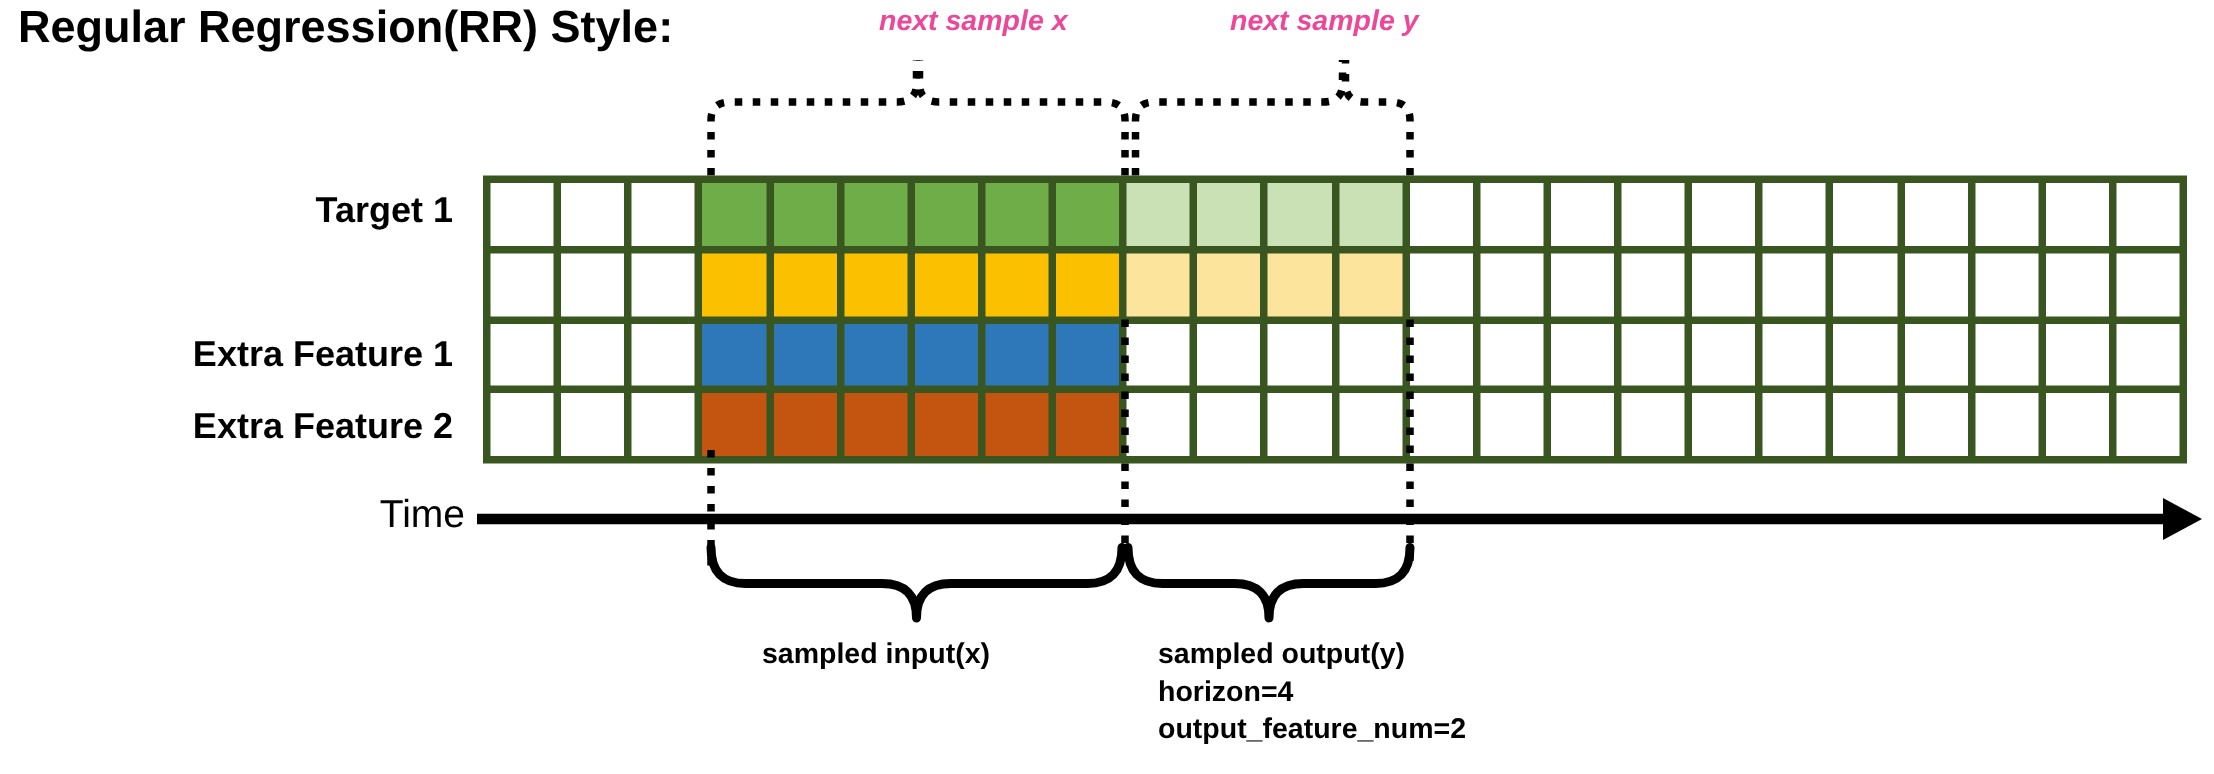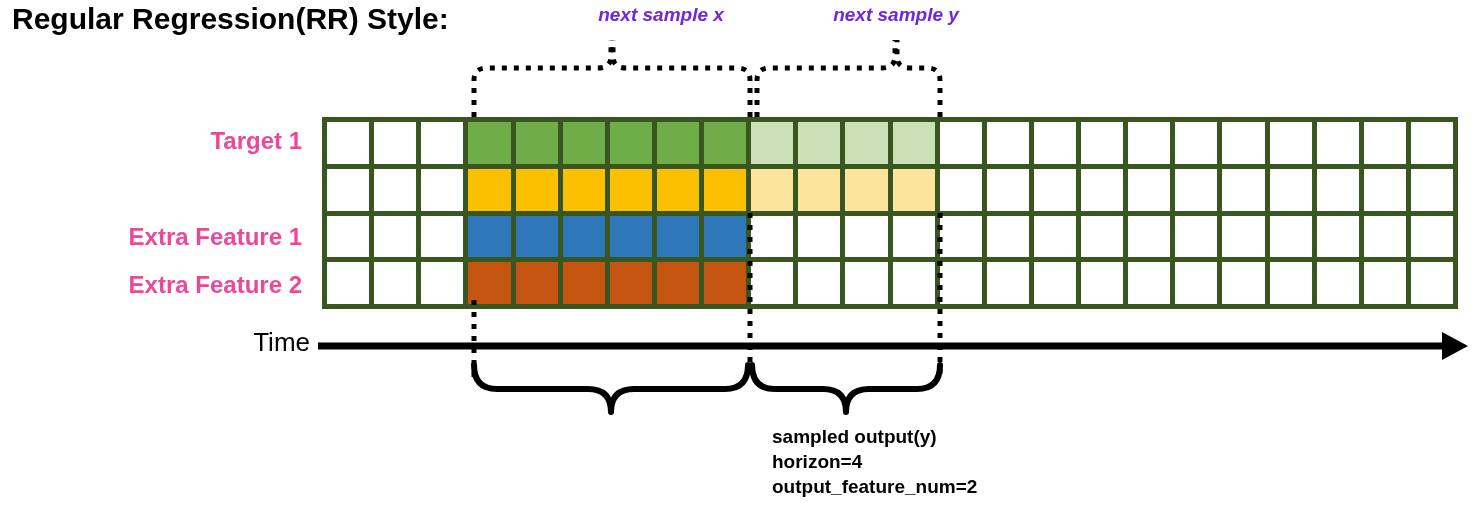--- a/index.html
+++ b/index.html
@@ -13,29 +13,29 @@
   
   #title{
     position:absolute;left:12px;top:2px;
     font-size:30px;font-weight:700;color:#000;
     letter-spacing:0px;white-space:nowrap;
   }
 
   
   .top-label{
     position:absolute;font-size:19px;font-style:italic;font-weight:600;
-    color:#6d28d9;white-space:nowrap;text-align:center;
+    color:#ec4899;white-space:nowrap;text-align:left;
   }
   #lbl-next-x{left:586px;top:4px;width:150px;}
   #lbl-next-y{left:820px;top:4px;width:152px;}
 
   
   .row-label{
     position:absolute;right:0;
-    font-size:24px;font-weight:700;color:#ec4899;
+    font-size:24px;font-weight:700;color:#000000;
     white-space:nowrap;text-align:right;
     line-height:48px;height:48px;
   }
   #row-labels{position:absolute;left:0;top:117px;width:312px;height:192px;}
   #row-labels .row-label:nth-child(1){top:0px;}
   #row-labels .row-label:nth-child(2){top:48px;}
   #row-labels .row-label:nth-child(3){top:96px;}
   #row-labels .row-label:nth-child(4){top:144px;}
 
   
@@ -215,20 +215,21 @@
   <svg class="ovl" id="bottom-braces" viewBox="0 0 1476 516" xmlns="http://www.w3.org/2000/svg">
 
     <path d="M 474 365 Q 474 389 497 389 L 588 389 Q 611 389 611 412
              Q 611 389 634 389 L 725 389 Q 748 389 748 365" fill="none" stroke="#000" stroke-width="6" stroke-linecap="round" stroke-linejoin="round"></path>
 
     <path d="M 752 365 Q 752 389 775 389 L 823 389 Q 846 389 846 412
              Q 846 389 869 389 L 917 389 Q 940 389 940 365" fill="none" stroke="#000" stroke-width="6" stroke-linecap="round" stroke-linejoin="round"></path>
   </svg>
 
   <div class="caption" id="cap-input">
+    <div>sampled input(x)</div>
   </div>
   <div class="caption" id="cap-output">
     <div>sampled output(y)</div>
     <div>horizon=4</div>
     <div>output_feature_num=2</div>
   </div>
 
 </div>
 
 </body></html>

